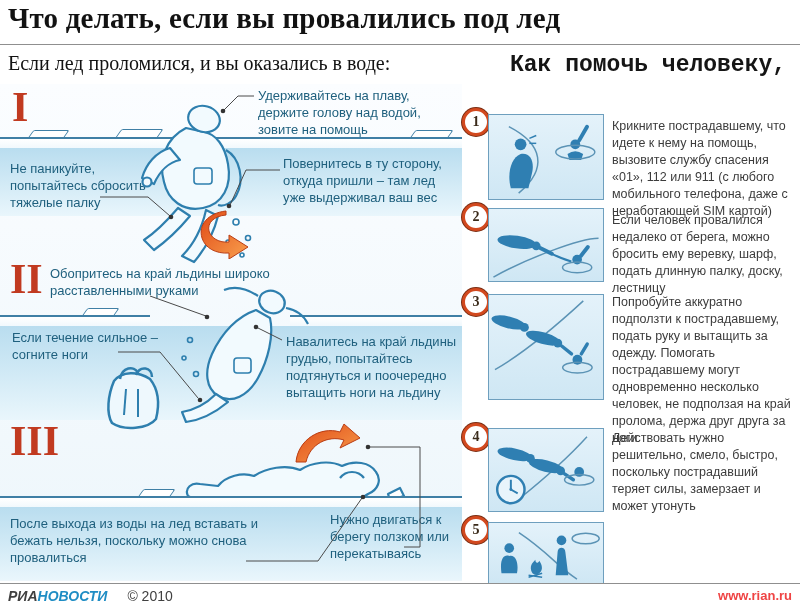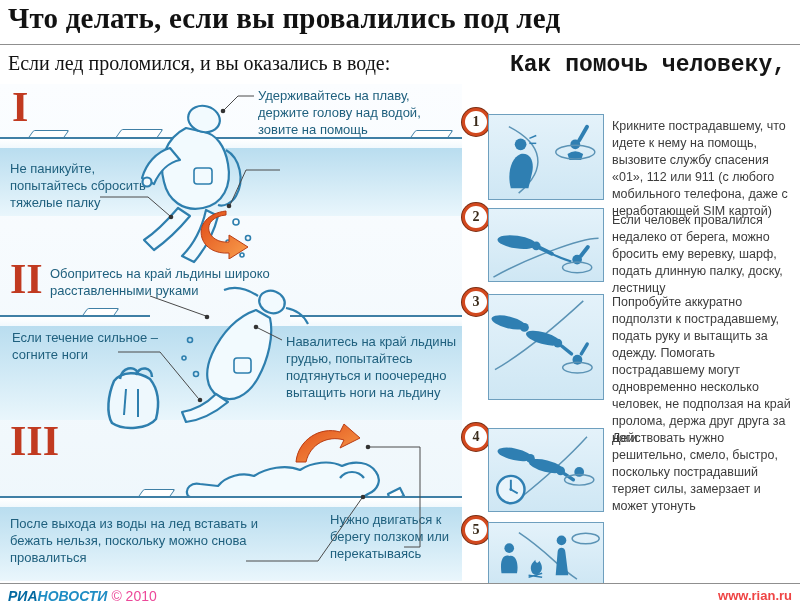--- a/index.html
+++ b/index.html
@@ -33,22 +33,22 @@
   .num-circle{position:absolute;left:462px;width:22px;height:22px;border-radius:50%;
               background:#fff;border:3px solid #d2491f;box-shadow:0 0 0 1px #7a2d12;
               display:flex;align-items:center;justify-content:center;
               font-family:"Liberation Serif",serif;font-size:14px;font-weight:700;color:#3a2a1a;}
   .panel{position:absolute;left:488px;width:116px;border:1px solid #6e9fbe;
          background:linear-gradient(180deg,#e4f2fa,#cfe7f4);box-sizing:border-box;}
   .item-text{position:absolute;left:612px;width:186px;font-size:12.5px;line-height:1.36;color:#3c3c3c;}
 
   
   .brand{position:absolute;left:8px;top:588px;font-size:14px;font-weight:700;font-style:italic;}
-  .brand .ria{color:#0369a1;text-align:center;} .brand .nov{color:#1f8dc4;}
-  .brand .cop{font-style:normal;font-weight:400;color:#ec4899;margin-left:4px;}
+  .brand .ria{color:#404040;text-align:center;} .brand .nov{color:#1f8dc4;}
+  .brand .cop{font-style:normal;font-weight:400;color:#404040;margin-left:20px;}
   .site{position:absolute;right:8px;top:588px;font-size:13px;font-weight:700;color:#ef4444;}
 
   svg{display:block;}
 </style>
 </head>
 <body>
 
 <div id="page">
 
   <div class="title">Что делать, если вы провалились под лед</div>
@@ -59,20 +59,21 @@
 
   <div class="numeral" style="left:12px;top:86px">I</div>
   <div class="bump" style="left:30px;top:130px;width:34px"></div>
   <div class="bump" style="left:118px;top:129px;width:40px"></div>
   <div class="bump" style="left:412px;top:130px;width:36px"></div>
   <div class="ice" style="left:0;top:137px;width:462px"></div>
   <div class="water" style="top:148px;height:68px"></div>
 
   <div class="callout" style="left:258px;top:88px;width:200px">Удерживайтесь на плаву, держите голову над водой, зовите на помощь</div>
   <div class="callout" style="left:10px;top:161px;width:140px">Не паникуйте, попытайтесь сбросить тяжелые палку</div>
+  <div class="callout" style="left:283px;top:156px;width:172px">Повернитесь в ту сторону, откуда пришли – там лед уже выдерживал ваш вес</div>
 
   <svg class="fig" style="left:108px;top:90px" width="170" height="175" viewBox="0 0 170 175">
     <g fill="#f2fafe" stroke="#2e7fae" stroke-width="2.2" stroke-linejoin="round">
       <path d="M118,60 C132,68 137,90 128,106 C124,113 116,117 110,115" fill="none"></path>
       <path d="M78,38 C58,48 50,70 56,92 C60,110 75,122 95,118 C115,114 124,96 120,74 C117,56 108,44 96,42 Z"></path>
       <ellipse cx="96" cy="29" rx="16" ry="13" transform="rotate(15 96 29)"></ellipse>
       <path d="M62,58 C48,62 38,74 34,88 L46,94 C52,80 62,72 72,70 Z"></path>
       <circle cx="39" cy="92" r="4.5"></circle>
       <path d="M70,118 C58,132 48,142 36,150 L46,160 C60,150 72,138 82,126 Z"></path>
       <path d="M98,120 C94,138 86,154 74,166 L86,172 C98,158 106,142 110,126 Z"></path>

